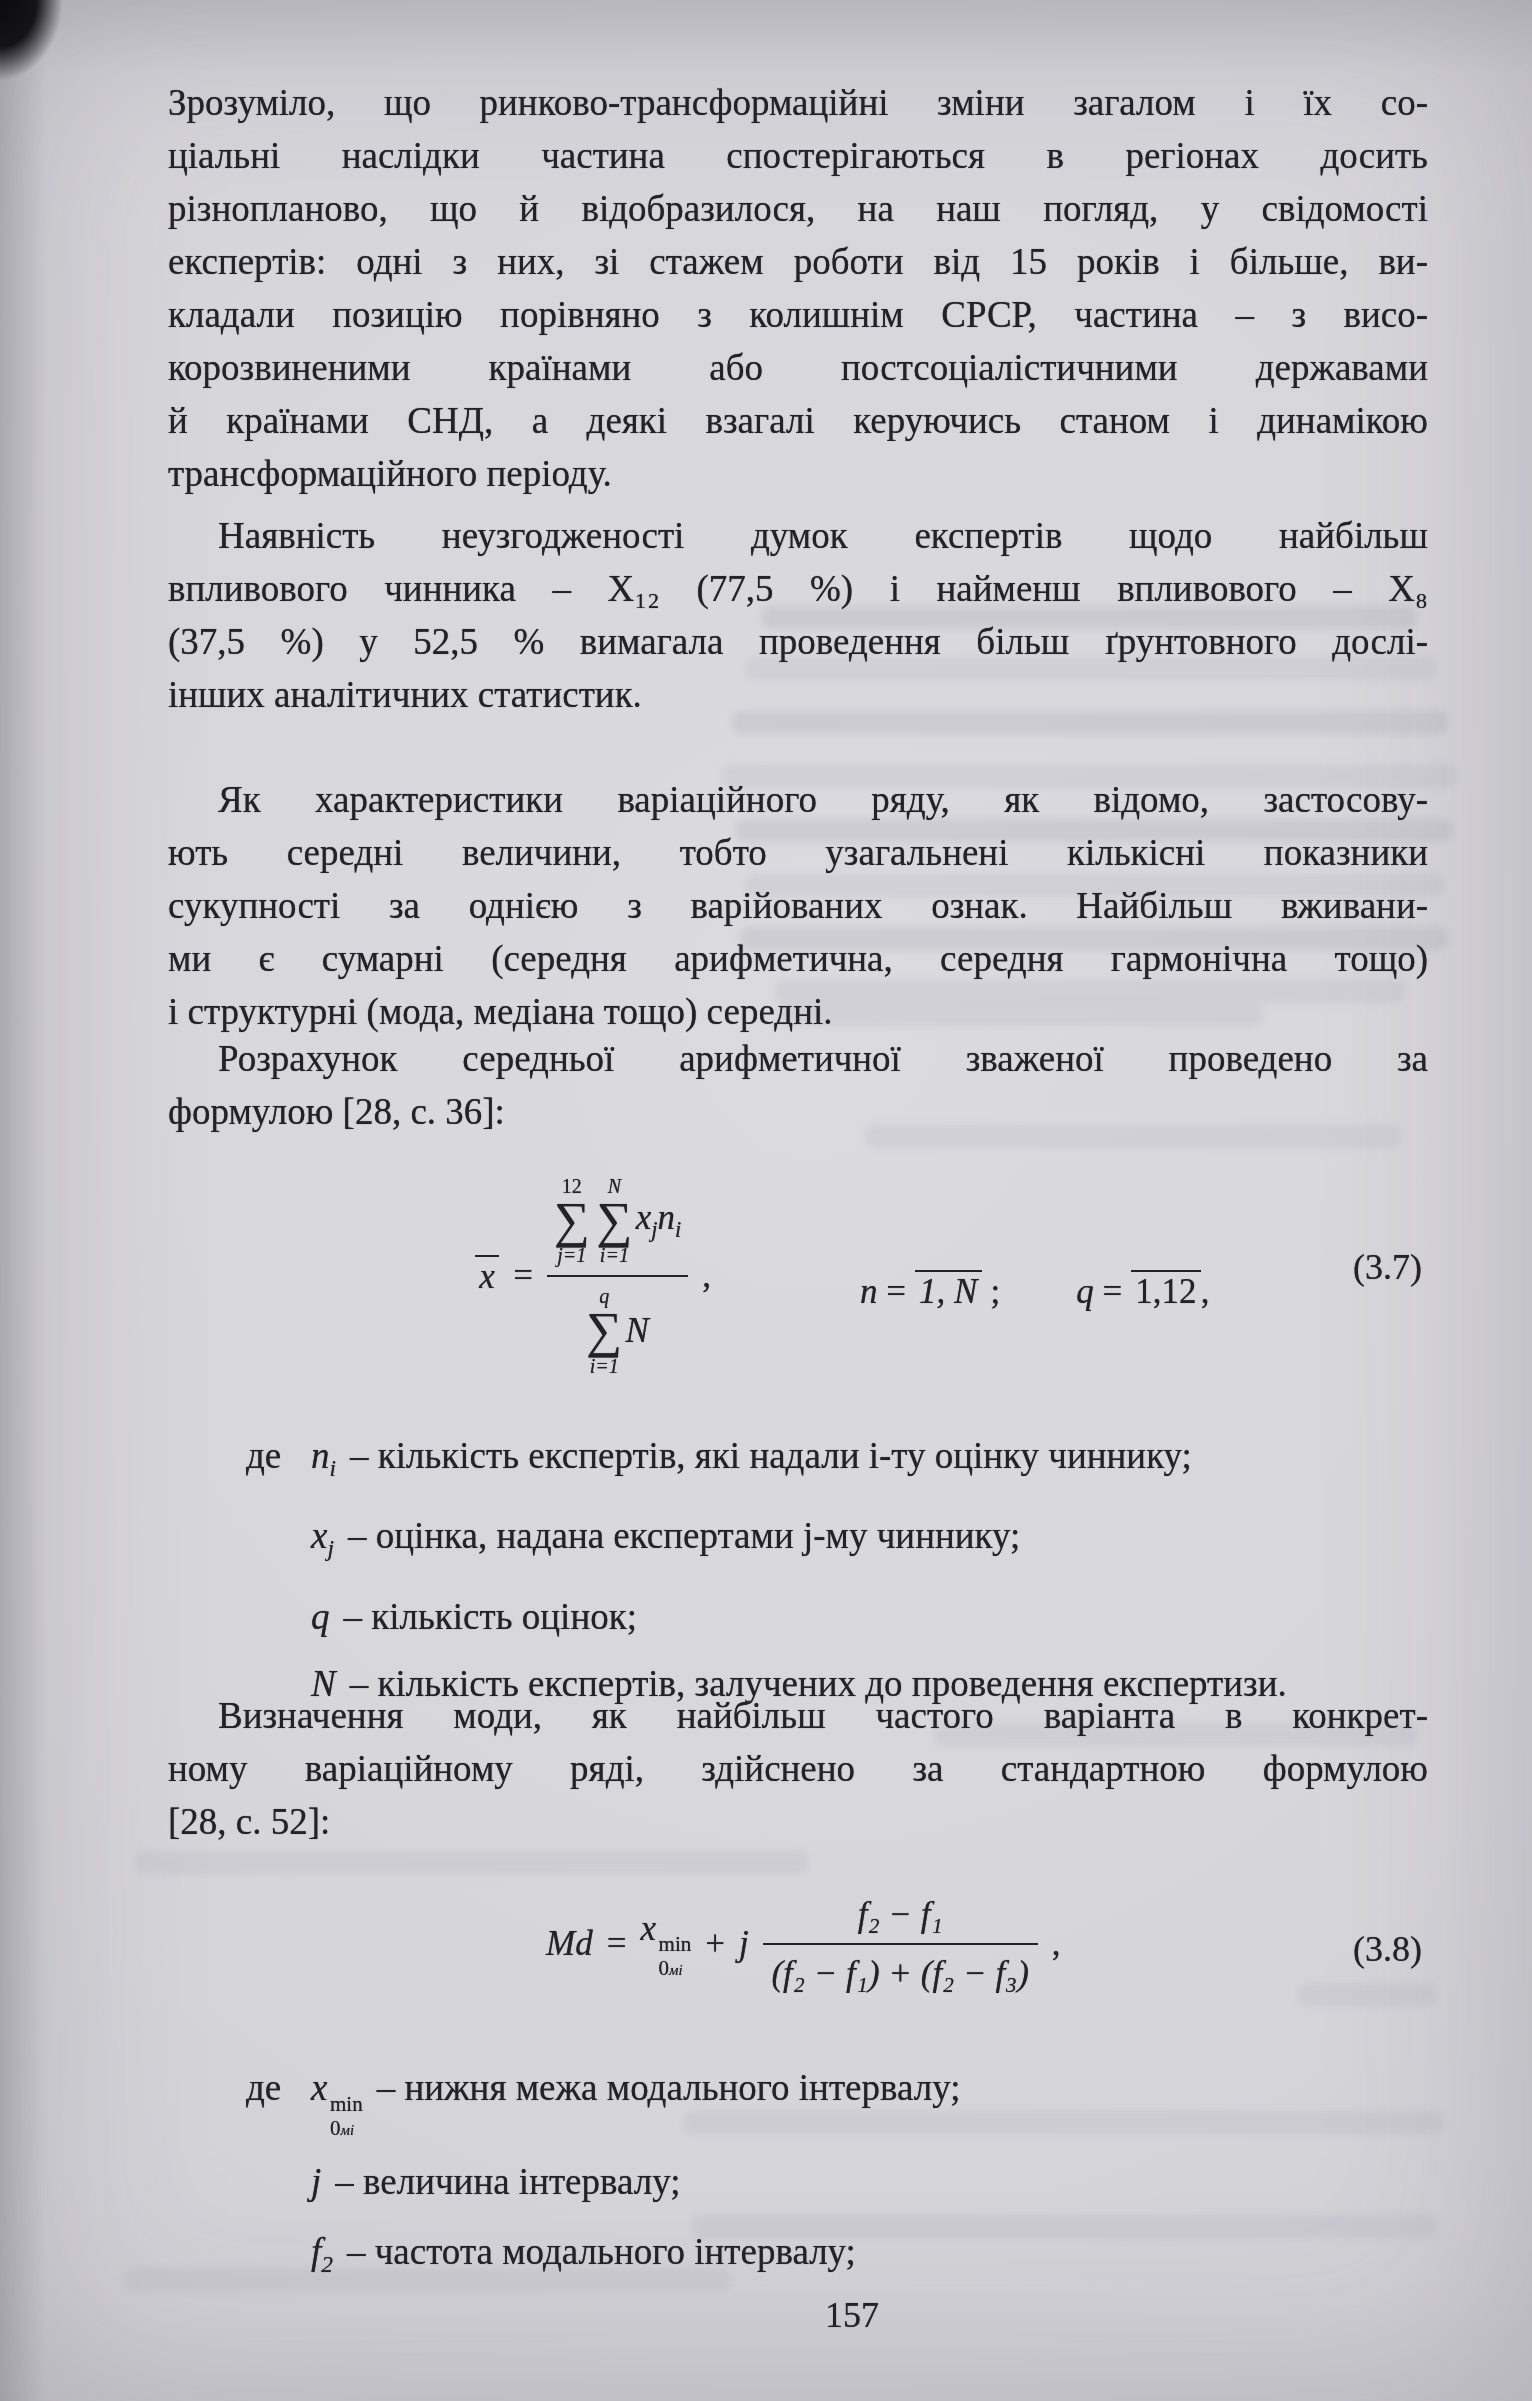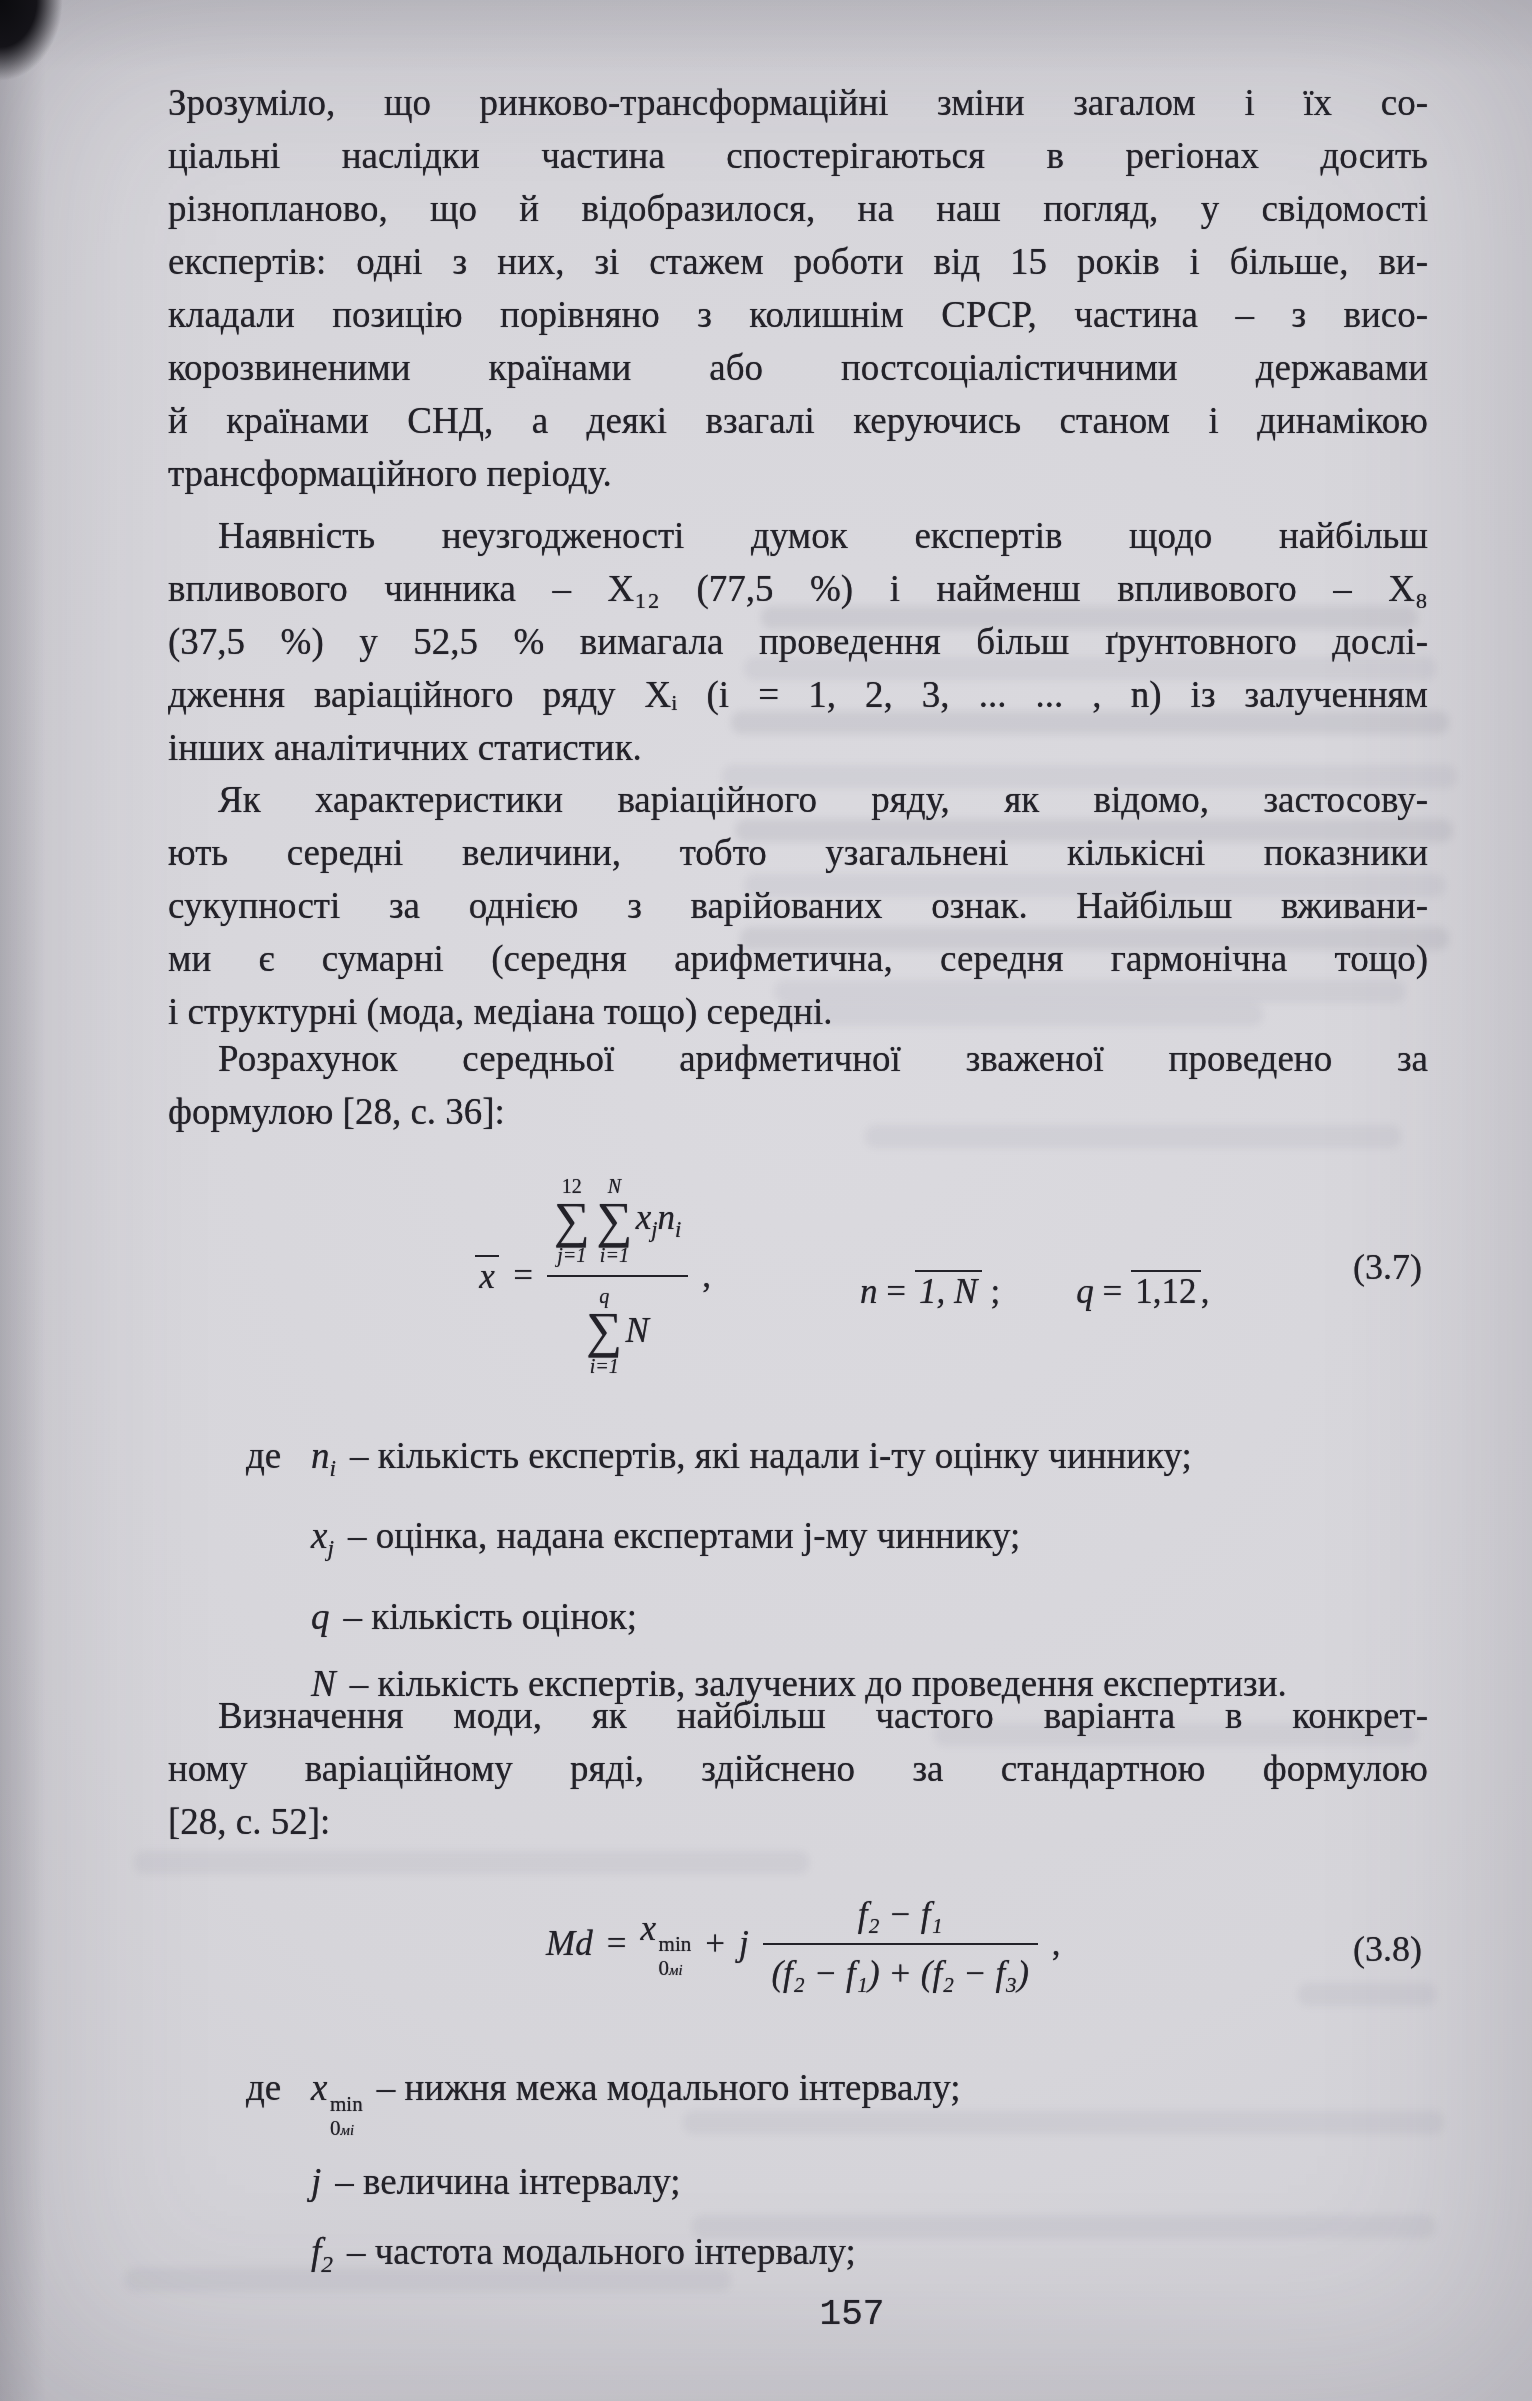--- a/index.html
+++ b/index.html
@@ -55,21 +55,21 @@
   .term sub, .f38frac sub { font-size:22.5px; }
   .ovl { display:inline-block; border-top:2.6px solid #232229; padding:1.7px 4.3px 0; line-height:1.05; }
   .supsub { display:inline-flex; flex-direction:column; align-items:flex-start;
             font-size:21px; line-height:1; vertical-align:-0.50em; margin-left:2.6px; font-style:normal; }
   .supsub .s-sup { margin-bottom:3.5px; }
   .supsub .s-sub .subsub { font-size:14.7px; font-style:italic; }
   .f-conds { position:absolute; display:flex; gap:76px; align-items:baseline; }
   .f-tag { position:absolute; font-size:36px; font-style:normal; }
   .f38frac .num, .f38frac .den { font-size:35px; }
 
-  .pagenum { position:absolute; left:554px; width:260px; text-align:center; font-size:36px;font-family:Liberation Mono, monospace; }
+  .pagenum { position:absolute; left:554px; width:260px; text-align:center; font-size:36px; }
 
   
   .ghost { position:absolute; height:22.5px; border-radius:11.2px;
            background:rgba(108,106,126,0.12); filter:blur(3.5px); pointer-events:none; }
   .ghost.lt { background:rgba(108,106,126,0.08); }
 </style>
 </head>
 <body>
 
 <div class="page">
@@ -101,21 +101,20 @@
         <div class="tline">експертів: одні з них, зі стажем роботи від 15 років і більше, ви-</div>
         <div class="tline">кладали позицію порівняно з колишнім СРСР, частина – з висо-</div>
         <div class="tline">корозвиненими країнами або постсоціалістичними державами</div>
         <div class="tline">й країнами СНД, а деякі взагалі керуючись станом і динамікою</div>
         <div class="tline last">трансформаційного періоду.</div>
       </div>
     <div class="para" style="top:509px">
         <div class="tline indent">Наявність неузгодженості думок експертів щодо найбільш</div>
         <div class="tline">впливового чинника – Х₁₂ (77,5 %) і найменш впливового – Х₈</div>
         <div class="tline">(37,5 %) у 52,5 % вимагала проведення більш ґрунтовного дослі-</div>
-        <div class="tline">дження варіаційного ряду Хᵢ (i = 1, 2, 3, ... ... , n) із залученням</div>
         <div class="tline last">інших аналітичних статистик.</div>
       </div>
     <div class="para" style="top:773px">
         <div class="tline indent">Як характеристики варіаційного ряду, як відомо, застосову-</div>
         <div class="tline">ють середні величини, тобто узагальнені кількісні показники</div>
         <div class="tline">сукупності за однією з варійованих ознак. Найбільш вживани-</div>
         <div class="tline">ми є сумарні (середня арифметична, середня гармонічна тощо)</div>
         <div class="tline last">і структурні (мода, медіана тощо) середні.</div>
       </div>
     <div class="para" style="top:1032px">

